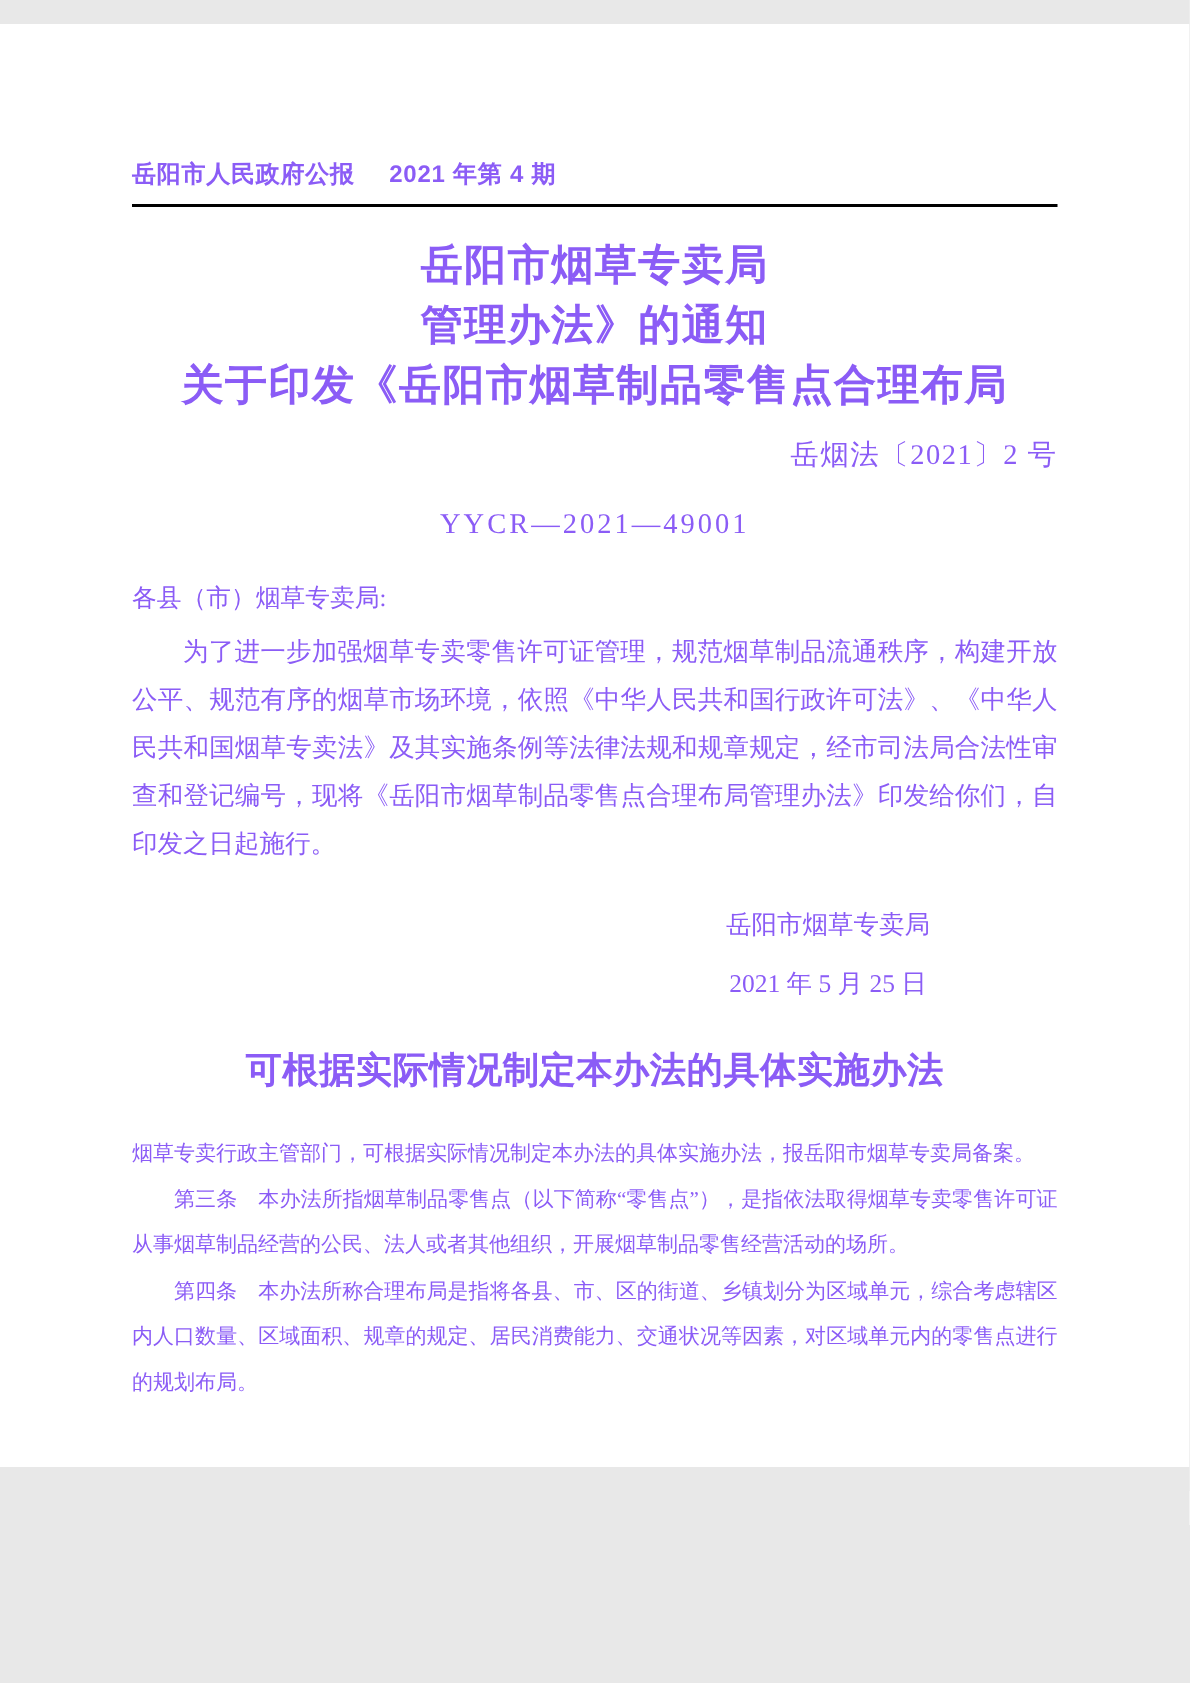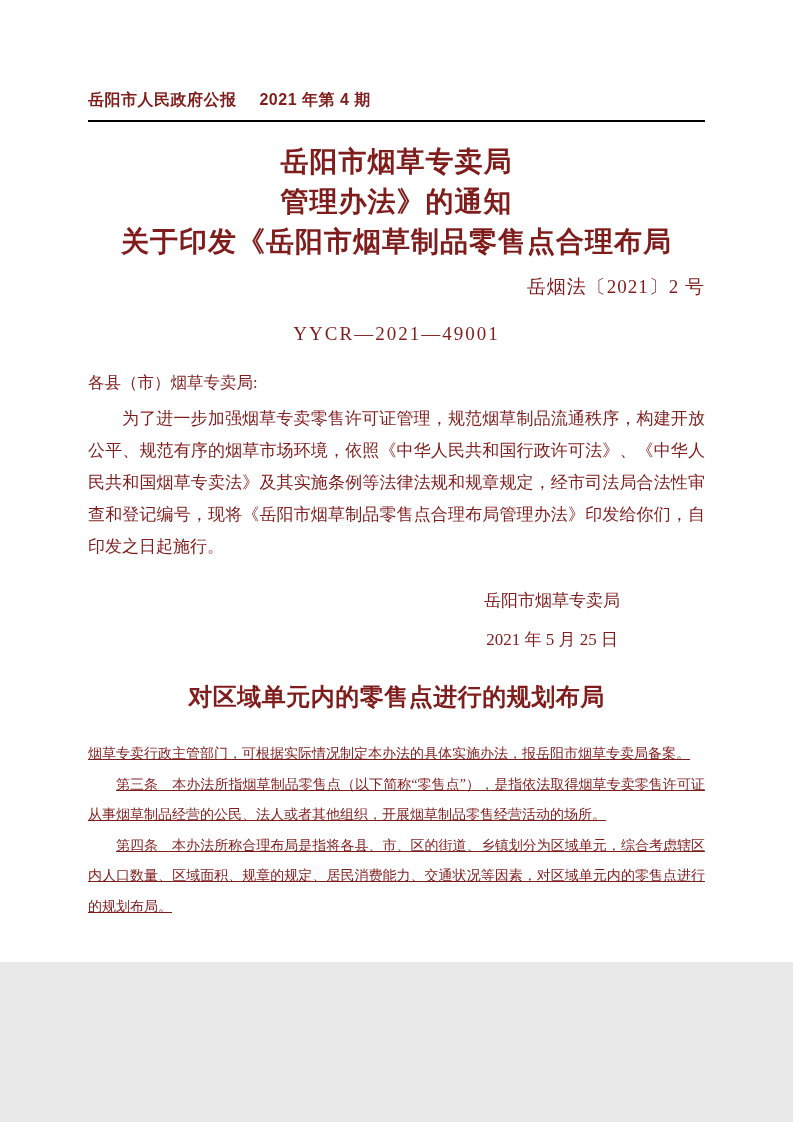--- a/index.html
+++ b/index.html
@@ -4,23 +4,23 @@
 <style>
   html, body {
     margin: 0;
     padding: 0;
     background: #e8e8e8;
   }
   .page {
     position: relative;
     width: 793px;
     height: 962px;
-    margin: 0 auto;
+    margin: 16px auto;
     background: #ffffff;
-    color: #7f1d1d;
+    color: #8b5cf6;
     font-family: "Liberation Serif", "DejaVu Serif", serif;
     overflow: hidden;
   }
   .gz-header {
     position: absolute;
     left: 88px;
     right: 88px;
     top: 90px;
     border-bottom: 2.5px solid #000000;
     padding-bottom: 9px;
@@ -93,21 +93,21 @@
     font-size: 14px;
     line-height: 30.5px;
     text-align: justify;
   }
   .col { flex: 1; min-width: 0; }
   .chapter-heading {
     text-align: center;
     margin-bottom: 12px;
     letter-spacing: 2px;
   }
-  .cpara { margin: 0; text-decoration: underline; }
+  .cpara { margin: 0; }
   .indent { text-indent: 2em; }
 
   .page-number {
     position: absolute;
     left: 90px;
     top: 1026px;
     font-size: 12px;
   }
 </style>
 </head>
@@ -133,21 +133,21 @@
 
     <p class="salutation">各县（市）烟草专卖局:</p>
 
     <p class="notice-body">为了进一步加强烟草专卖零售许可证管理，规范烟草制品流通秩序，构建开放公平、规范有序的烟草市场环境，依照《中华人民共和国行政许可法》、《中华人民共和国烟草专卖法》及其实施条例等法律法规和规章规定，经市司法局合法性审查和登记编号，现将《岳阳市烟草制品零售点合理布局管理办法》印发给你们，自印发之日起施行。</p>
 
     <div class="signature-block">
       <div class="sig-name">岳阳市烟草专卖局</div>
       <div class="sig-date">2021 年 5 月 25 日</div>
     </div>
 
-    <h2 class="reg-title">对区域单元内的零售点进行的规划布局</h2>
+    <h2 class="reg-title">可根据实际情况制定本办法的具体实施办法</h2>
 
     <div class="columns">
       <div class="col col-right">
         <p class="cpara">烟草专卖行政主管部门，可根据实际情况制定本办法的具体实施办法，报岳阳市烟草专卖局备案。</p>
         <p class="cpara indent">第三条　本办法所指烟草制品零售点（以下简称“零售点”），是指依法取得烟草专卖零售许可证从事烟草制品经营的公民、法人或者其他组织，开展烟草制品零售经营活动的场所。</p>
         <p class="cpara indent">第四条　本办法所称合理布局是指将各县、市、区的街道、乡镇划分为区域单元，综合考虑辖区内人口数量、区域面积、规章的规定、居民消费能力、交通状况等因素，对区域单元内的零售点进行的规划布局。</p>
       </div>
     </div>
 
   </main>

